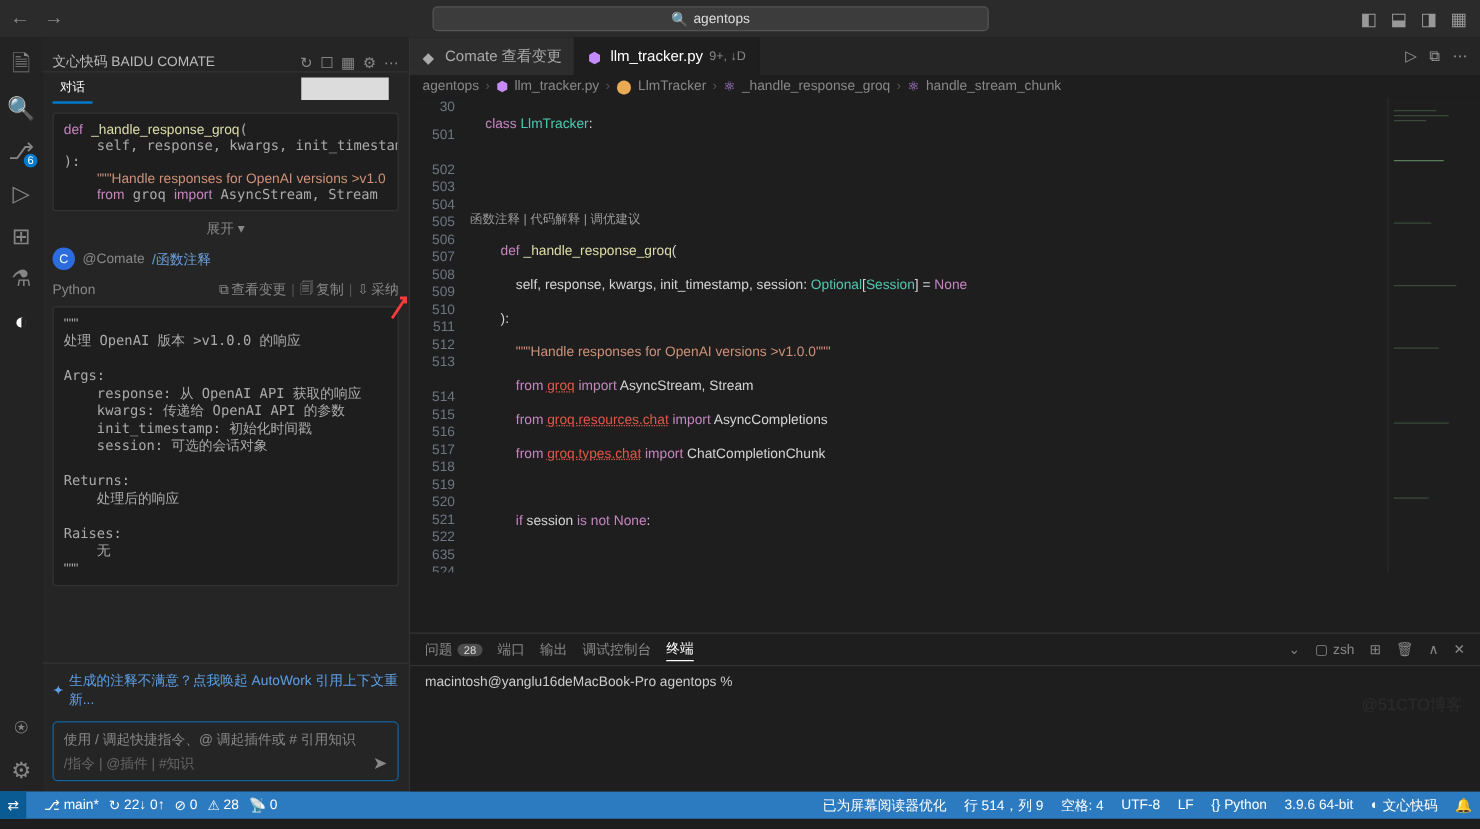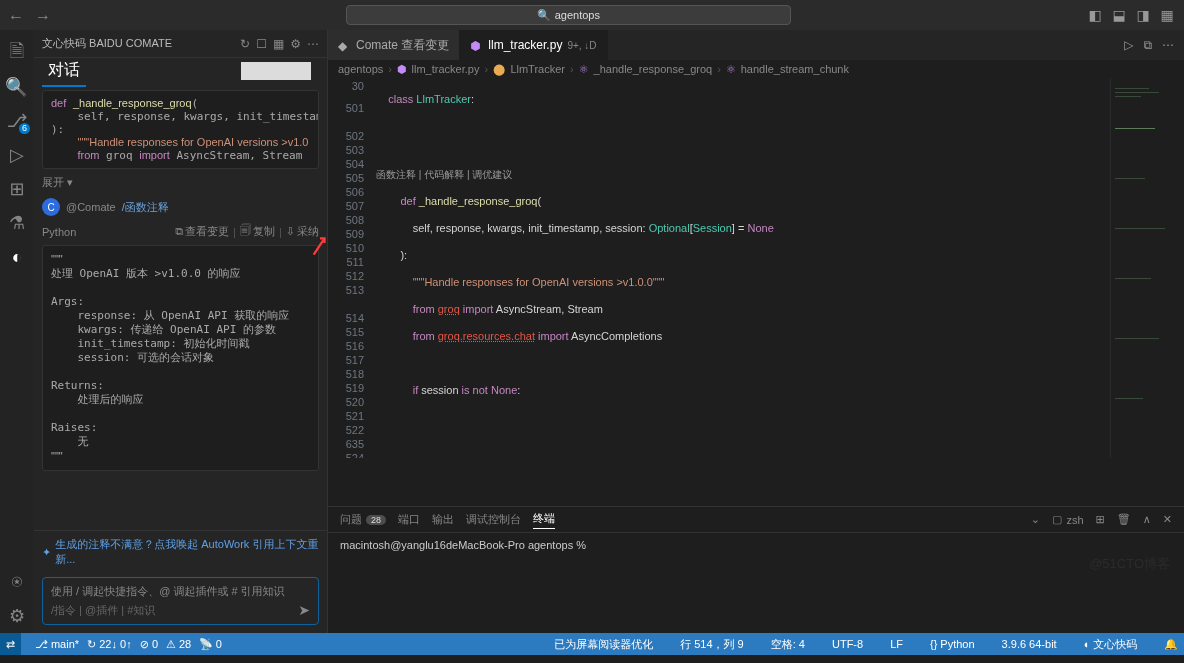--- a/index.html
+++ b/index.html
@@ -11,33 +11,33 @@
 .search-box .mag{font-size:11px;}
 .top-icons{display:flex;gap:2px;color:#999;}
 .top-icons span{width:22px;height:22px;display:flex;align-items:center;justify-content:center;font-size:14px;}
 .main{display:flex;height:603px;}
 .activity-bar{width:34px;background:#232323;display:flex;flex-direction:column;align-items:center;padding-top:6px;gap:0;}
 .activity-bar .ab-item{width:34px;height:34px;display:flex;align-items:center;justify-content:center;color:#858585;font-size:18px;position:relative;cursor:pointer;}
 .activity-bar .ab-item.active{color:#fff;}
 .activity-bar .ab-item .badge{position:absolute;bottom:4px;right:4px;background:#007acc;color:#fff;border-radius:8px;font-size:9px;padding:0 3px;line-height:11px;}
 .activity-bar .stretch{flex:1;}
 .comate-panel{width:294px;background:#252526;display:flex;flex-direction:column;border-right:1px solid #333;}
-.cp-head{height:28px;background:#252526;border-bottom:1px solid #333;display:flex;align-items:center;padding:0 8px;color:#bbb;font-size:11px;}
+.cp-head{height:28px;background:#252526;border-bottom:1px solid #333;display:flex;align-items:flex-end;padding:0 8px;color:#bbb;font-size:11px;}
 .cp-head .small-icons{margin-left:auto;display:flex;gap:6px;color:#888;font-size:12px;}
 .cp-head .small-icons span{cursor:pointer;}
 .cp-tabbar{height:26px;display:flex;align-items:center;padding:0 8px;}
-.cp-tab{padding:4px 6px;color:#fff;font-size:16px;border-bottom:2px solid #007acc;}
+.cp-tab{padding:4px 6px;color:#fff;font-size:10px;border-bottom:2px solid #007acc;}
 .cp-tab-blank{width:70px;height:18px;background:#dcdcdc;margin-left:auto;margin-right:8px;}
 .cp-body{flex:1;overflow:auto;padding:6px 8px 0 8px;}
 .cp-prompt{font-size:11px;color:#bbb;margin-bottom:6px;}
 .codebox{background:#1e1e1e;border:1px solid #333;border-radius:3px;padding:6px 8px;font-family:Consolas,monospace;font-size:11px;color:#aaa;white-space:pre;overflow:hidden;margin-bottom:8px;}
 .codebox .kw{color:#c586c0;}
 .codebox .fn{color:#dcdcaa;}
 .codebox .str{color:#ce9178;}
-.expand-link{color:#888;font-size:11px;margin-top:-2px;margin-bottom:8px;}
+.expand-link{text-align:center;color:#888;font-size:11px;margin-top:-2px;margin-bottom:8px;}
 .reply-head{display:flex;align-items:center;gap:6px;font-size:11px;color:#888;margin-bottom:6px;}
 .avatar{width:18px;height:18px;border-radius:9px;background:#2d6cdf;display:inline-flex;align-items:center;justify-content:center;color:#fff;font-size:10px;}
 .reply-tools{display:flex;align-items:center;gap:4px;font-size:11px;color:#888;margin-bottom:4px;}
 .reply-tools .spacer{flex:1;}
 .reply-tools .tool{display:flex;align-items:center;gap:2px;cursor:pointer;}
 .reply-tools .sep{color:#555;}
 .redarrow{position:absolute;width:18px;height:22px;margin-left:269px;margin-top:-12px;}
 .redarrow svg{stroke:#ff3b3b;stroke-width:2.5;fill:none;}
 .replybox{background:#1e1e1e;border:1px solid #333;border-radius:3px;padding:6px 8px;font-family:Consolas,monospace;font-size:11px;color:#aaa;white-space:pre;overflow:hidden;line-height:14px;}
 .actions-row{display:flex;align-items:center;gap:8px;font-size:11px;color:#888;padding:8px 0;}
@@ -73,21 +73,21 @@
 .terminal-area{height:127px;border-top:1px solid #333;background:#1e1e1e;display:flex;flex-direction:column;margin-top:48px;}
 .term-tabs{height:26px;display:flex;align-items:center;gap:12px;padding:0 12px;font-size:11px;color:#888;border-bottom:1px solid #333;}
 .term-tabs .tt{cursor:pointer;display:flex;align-items:center;gap:4px;}
 .term-tabs .tt.active{color:#fff;border-bottom:1px solid #fff;padding-bottom:2px;}
 .term-tabs .badge2{background:#4d4d4d;border-radius:8px;padding:0 5px;font-size:9px;color:#ddd;}
 .term-tabs .spacer{flex:1;}
 .term-body{flex:1;padding:6px 12px;font-family:Consolas,monospace;font-size:11px;color:#ccc;}
 .status-bar{height:22px;background:#007acc;color:#fff;display:flex;align-items:center;font-size:11px;padding:0 6px;gap:10px;}
 .status-bar.blue{background:#2c7abf;}
 .status-bar .left{display:flex;align-items:center;gap:8px;}
-.status-bar .right{margin-left:auto;display:flex;align-items:center;gap:27px;}
+.status-bar .right{margin-left:auto;display:flex;align-items:center;gap:14px;}
 .status-bar .seg{display:flex;align-items:center;gap:3px;cursor:pointer;}
 .sb-remote{background:#0a5a93;height:22px;display:flex;align-items:center;padding:0 6px;margin:0 4px 0 -6px;}
 .watermark{position:absolute;right:14px;bottom:60px;color:rgba(255,255,255,.06);font-size:13px;pointer-events:none;}
 </style>
 </head>
 <body>
 
 <div class="top-bar">
   <span class="nav-arrow">←</span>
   <span class="nav-arrow">→</span>
@@ -256,20 +256,21 @@
 <div class="ln">    <span class="kw">class</span> <span class="cl">LlmTracker</span>:</div>
 <div style="height:8px"></div>
 <div class="ln"></div>
 <div class="codelens">函数注释 | 代码解释 | 调优建议</div>
 <div class="ln">        <span class="kw">def</span> <span class="fn">_handle_response_groq</span>(</div>
 <div class="ln">            self, response, kwargs, init_timestamp, session: <span class="cl">Optional</span>[<span class="cl">Session</span>] = <span class="kw">None</span></div>
 <div class="ln">        ):</div>
 <div class="ln">            <span class="str">"""Handle responses for OpenAI versions &gt;v1.0.0"""</span></div>
 <div class="ln">            <span class="kw">from</span> <span class="sq">groq</span> <span class="kw">import</span> AsyncStream, Stream</div>
 <div class="ln">            <span class="kw">from</span> <span class="sq">groq.resources.chat</span> <span class="kw">import</span> AsyncCompletions</div>
+<div class="ln">            <span class="kw">from</span> <span class="sq">groq.types.chat</span> <span class="kw">import</span> ChatCompletionChunk</div>
 <div class="ln"></div>
 <div class="ln">            <span class="kw">if</span> session <span class="kw">is not</span> <span class="kw">None</span>:</div>
 <div class="ln"></div>
 
 
 
 
 
 
 

